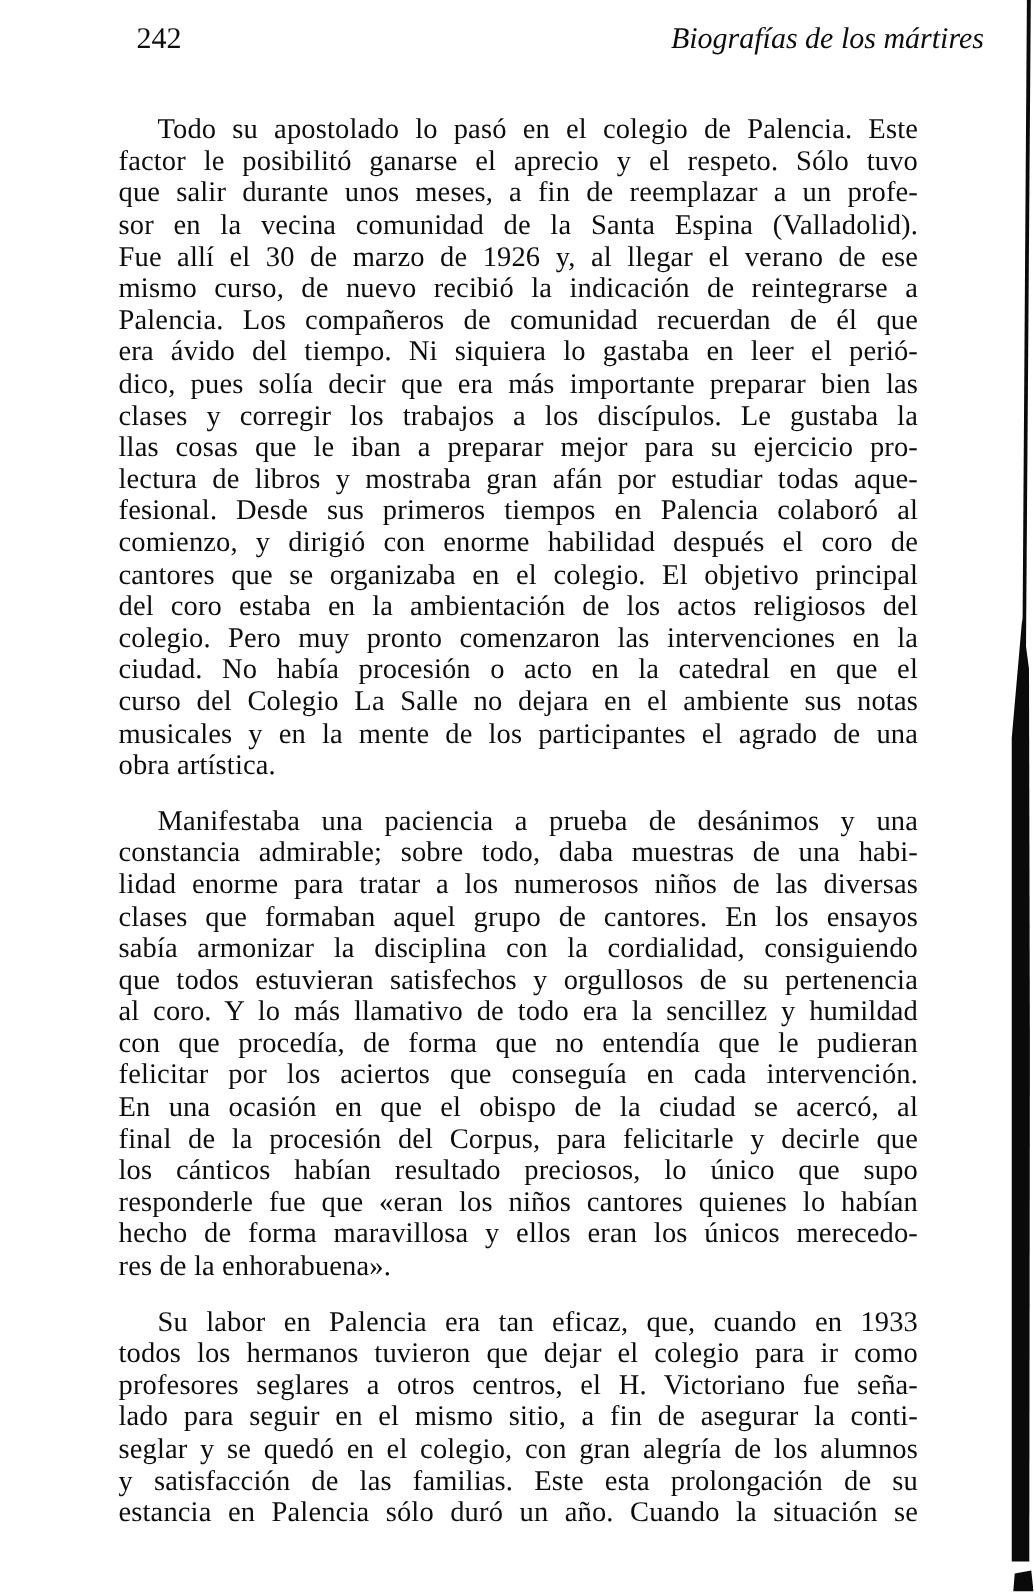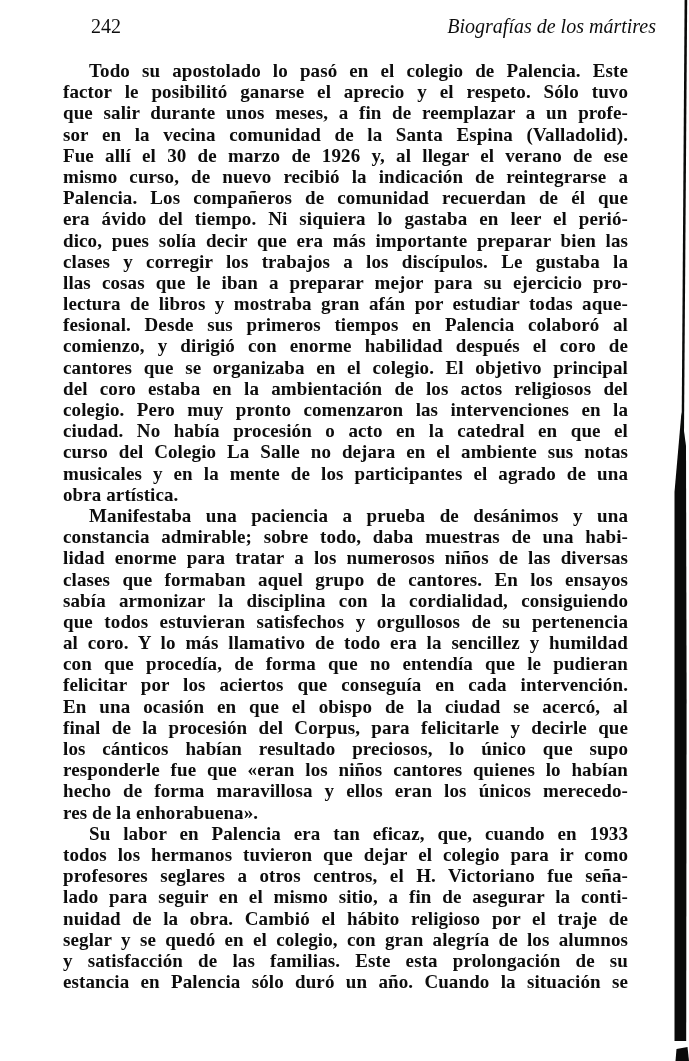--- a/index.html
+++ b/index.html
@@ -37,23 +37,22 @@
     text-align: right;
     font-style: italic;
   }
   .page-body {
     position: absolute;
     top: 60px;
     left: 63px;
     width: 565px;
   }
   .paragraph {
-    margin: 0;
+    margin: 16px;
     padding: 0;
-    font-weight: bold;
   }
   .line {
     font-size: 19px;
     line-height: 21.2px;
     height: 21.2px;
     overflow: hidden;
     text-align: justify;
     text-align-last: justify;
     letter-spacing: 0.1px;
   }
@@ -118,21 +117,20 @@
       <div class="line">los cánticos habían resultado preciosos, lo único que supo</div>
       <div class="line">responderle fue que «eran los niños cantores quienes lo habían</div>
       <div class="line">hecho de forma maravillosa y ellos eran los únicos merecedo-</div>
       <div class="line short">res de la enhorabuena».</div>
     </div>
     <div class="paragraph">
       <div class="line first">Su labor en Palencia era tan eficaz, que, cuando en 1933</div>
       <div class="line">todos los hermanos tuvieron que dejar el colegio para ir como</div>
       <div class="line">profesores seglares a otros centros, el H. Victoriano fue seña-</div>
       <div class="line">lado para seguir en el mismo sitio, a fin de asegurar la conti-</div>
-      <div class="line">nuidad de la obra. Cambió el hábito religioso por el traje de</div>
       <div class="line">seglar y se quedó en el colegio, con gran alegría de los alumnos</div>
       <div class="line">y satisfacción de las familias. Este esta prolongación de su</div>
       <div class="line">estancia en Palencia sólo duró un año. Cuando la situación se</div>
     </div>
   </main>
 
 <svg class="binding-artifact" width="689" height="1061" viewBox="0 0 689 1061" xmlns="http://www.w3.org/2000/svg">
   <polygon points="684.6,0 687.2,0 683.9,446 681.5,446" fill="#0a0a0a"></polygon>
   <path d="M681.5,412 L686,446 L686.6,700 L686.2,1041 L674.5,1041 L674.5,492 Z" fill="#0a0a0a"></path>
   <path d="M676.5,1049 L687.5,1047 L689,1061 L675.5,1061 Z" fill="#0a0a0a"></path>

